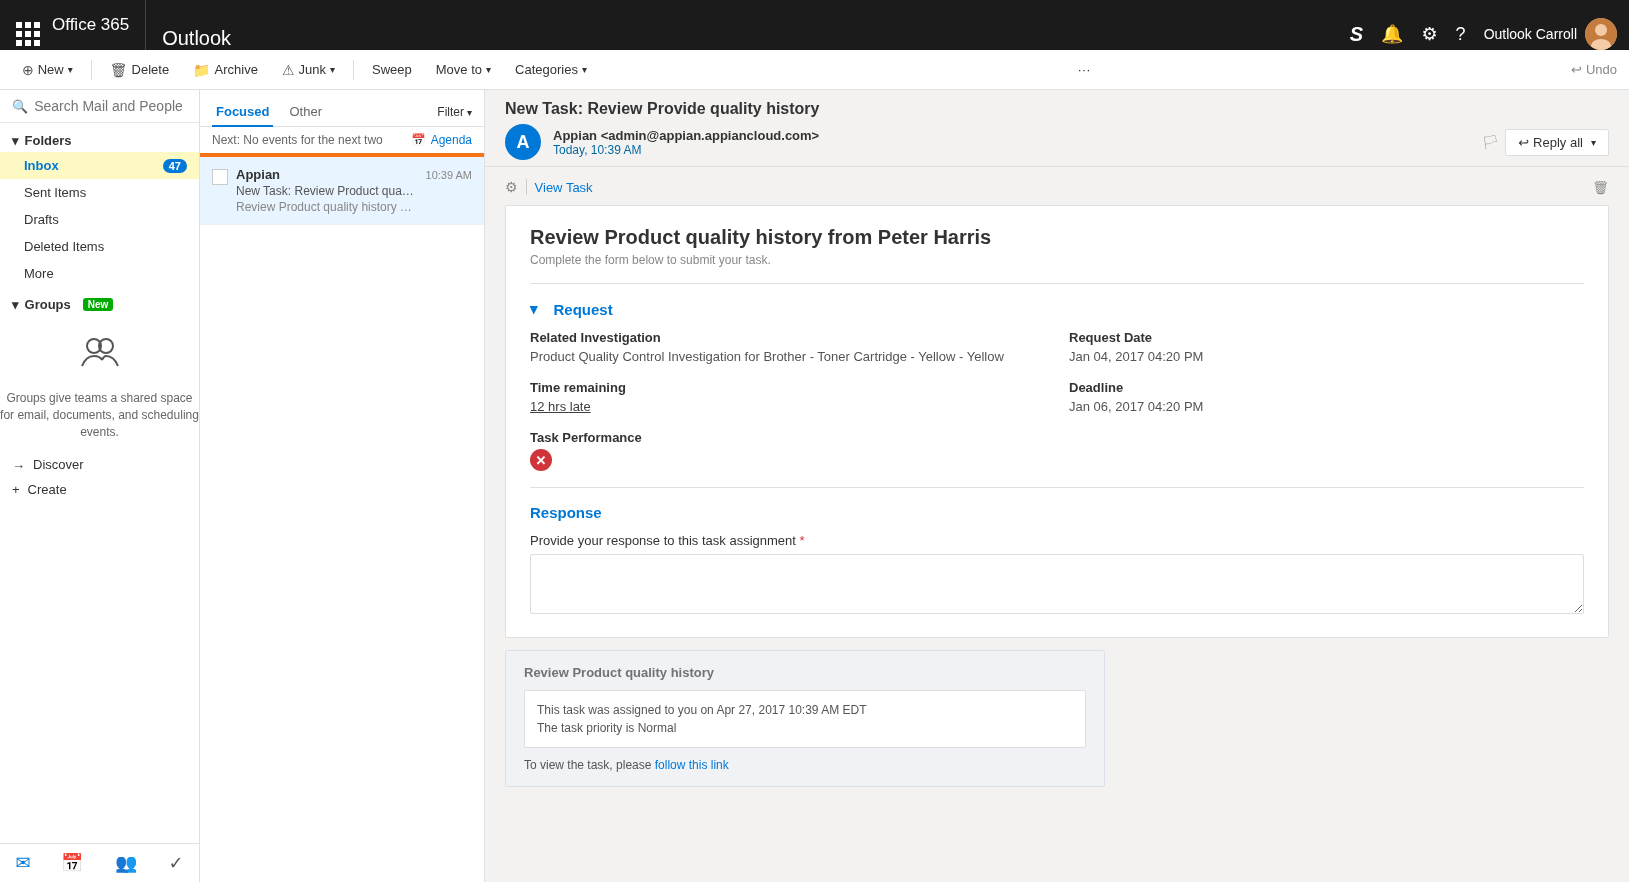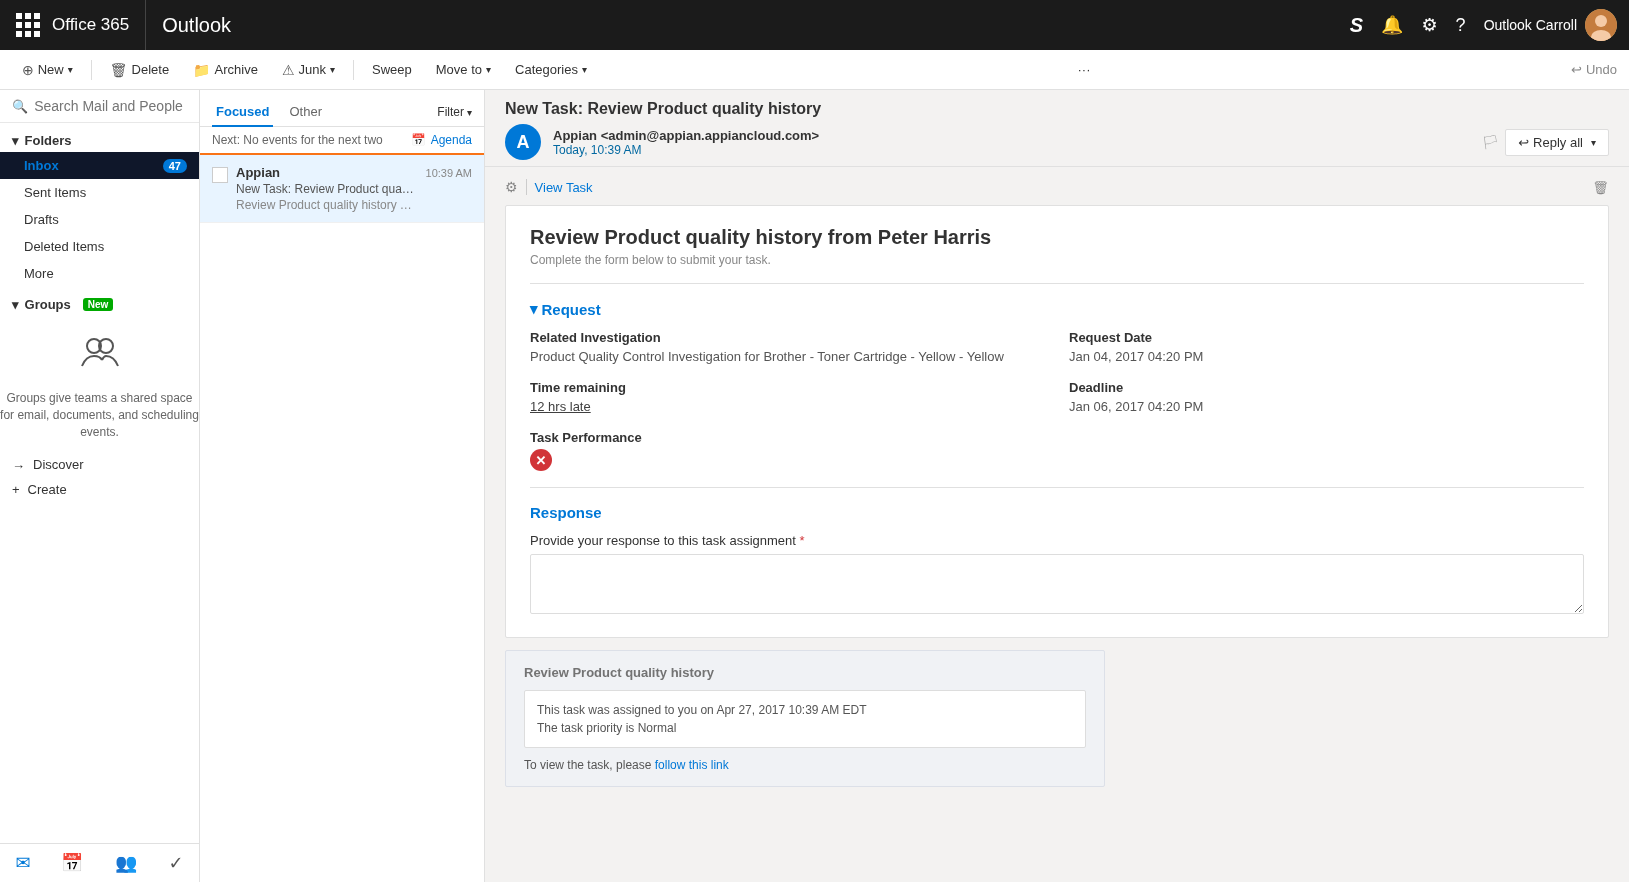--- a/index.html
+++ b/index.html
@@ -1,20 +1,20 @@
 <!DOCTYPE html>
 <html><head>
   <meta charset="utf-8">
   <style>
     * { box-sizing: border-box; margin: 0; padding: 0; }
     body { font-family: 'Segoe UI', Arial, sans-serif; font-size: 13px; background: #f3f2f1; color: #333; height: 882px; overflow: hidden; }
 
     
     .top-bar {
-      display: flex; align-items: center;
+      display: flex; align-items: flex-end;
       background: #1b1b1b; color: #fff;
       height: 50px; padding: 0 12px;
     }
     .top-bar-waffle {
       width: 32px; height: 32px; display: flex; align-items: center; justify-content: center;
       cursor: pointer; margin-right: 8px;
     }
     .waffle-grid { display: grid; grid-template-columns: repeat(3,6px); gap: 3px; }
     .waffle-dot { width: 6px; height: 6px; background: #fff; }
     .top-bar-app-name {
@@ -65,21 +65,21 @@
     .sidebar-section-header {
       display: flex; align-items: center; gap: 6px;
       padding: 10px 12px 4px; font-size: 13px; font-weight: 600; color: #333;
       cursor: pointer;
     }
     .sidebar-item {
       display: flex; align-items: center;
       padding: 6px 12px 6px 24px; cursor: pointer; font-size: 13px;
       color: #333; position: relative;
     }
-    .sidebar-item.active { background: #0f172a; color: #0078d7; font-weight: 600; }
+    .sidebar-item.active { background: #fef9c3; color: #0078d7; font-weight: 600; }
     .sidebar-item .badge {
       margin-left: auto; background: #0078d7; color: #fff;
       border-radius: 10px; padding: 1px 6px; font-size: 11px;
     }
     .groups-icon-area { display: flex; flex-direction: column; align-items: center; padding: 12px 0; }
     .groups-icon { font-size: 32px; color: #555; margin-bottom: 6px; }
     .groups-desc { font-size: 12px; color: #666; text-align: center; line-height: 1.4; }
     .sidebar-action { display: flex; align-items: center; gap: 8px; padding: 5px 12px; cursor: pointer; color: #333; font-size: 13px; }
 
     
@@ -99,21 +99,21 @@
       display: flex; align-items: center; padding: 8px 12px 0;
       border-bottom: 1px solid #e0e0e0; gap: 12px;
     }
     .tab {
       padding: 6px 4px; cursor: pointer; font-size: 13px; color: #666;
       border-bottom: 2px solid transparent; margin-bottom: -1px;
     }
     .tab.active { color: #0078d7; border-bottom: 2px solid #0078d7; font-weight: 600; }
     .email-list-meta {
       display: flex; align-items: flex-end; padding: 6px 12px;
-      font-size: 12px; color: #666; border-bottom: 2px solid #f97316; gap: 10px;
+      font-size: 12px; color: #666; border-bottom: 4px solid #f97316; gap: 10px;
     }
     .email-list-meta .agenda-btn {
       margin-left: auto; display: flex; align-items: center; gap: 4px;
       color: #0078d7; cursor: pointer; font-size: 12px;
     }
     .filter-btn {
       margin-left: auto; display: flex; align-items: center; gap: 3px;
       color: #333; cursor: pointer; font-size: 12px;
     }
     .email-item {
@@ -172,21 +172,21 @@
     .trash-icon { margin-left: auto; color: #888; cursor: pointer; }
 
     .task-card {
       background: #fff; border: 1px solid #e0e0e0; border-radius: 2px;
       padding: 20px 24px; margin-bottom: 12px;
     }
     .task-title { font-size: 20px; font-weight: 600; color: #333; margin-bottom: 4px; }
     .task-subtitle { font-size: 12px; color: #888; margin-bottom: 16px; }
     .section-header {
       font-size: 15px; font-weight: 600; color: #0078d7; margin-bottom: 12px;
-      display: flex; align-items: center; gap: 4px;
+      display: flex; align-items: center; gap: 16px;
     }
     .section-divider { border: none; border-top: 1px solid #e0e0e0; margin: 16px 0; }
     .fields-grid { display: grid; grid-template-columns: 1fr 1fr; gap: 16px 24px; margin-bottom: 12px; }
     .field-label { font-size: 13px; font-weight: 600; color: #333; margin-bottom: 4px; }
     .field-value { font-size: 13px; color: #555; }
     .field-value.red { color: #404040; text-decoration: underline; }
 
     .response-section { margin-top: 8px; }
     .response-label { font-size: 13px; color: #333; margin-bottom: 6px; }
     .required-star { color: #d13438; }
@@ -380,21 +380,21 @@
           <span class="email-time">10:39 AM</span>
         </div>
         <div class="email-subject">New Task: Review Product quality his</div>
         <div class="email-preview">Review Product quality history This task was a...</div>
       </div>
     </div>
   </div>
 
   <div class="reading-pane">
 
-    <div class="reading-subject" style="background:#f3f2f1;padding:10px 20px 0;font-size:16px;">New Task: Review Product quality history</div>
+    <div class="reading-subject" style="background:#f3f2f1;padding:10px 20px 0;font-size:16px;">New Task: Review Provide quality history</div>
 
     <div class="reading-from-row">
       <div class="sender-avatar">
         <span>A</span>
       </div>
       <div class="sender-info">
         <div class="sender-name">Appian &lt;admin@appian.appiancloud.com&gt;</div>
         <div class="sender-time">Today, 10:39 AM</div>
       </div>
       <div class="reading-actions">

